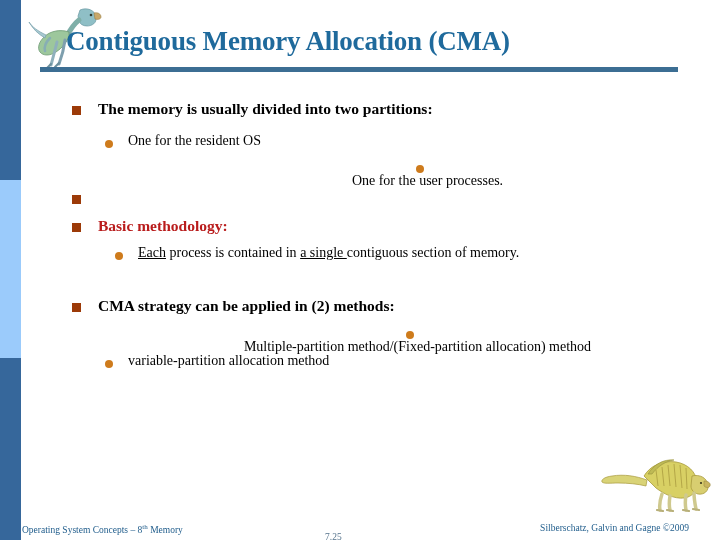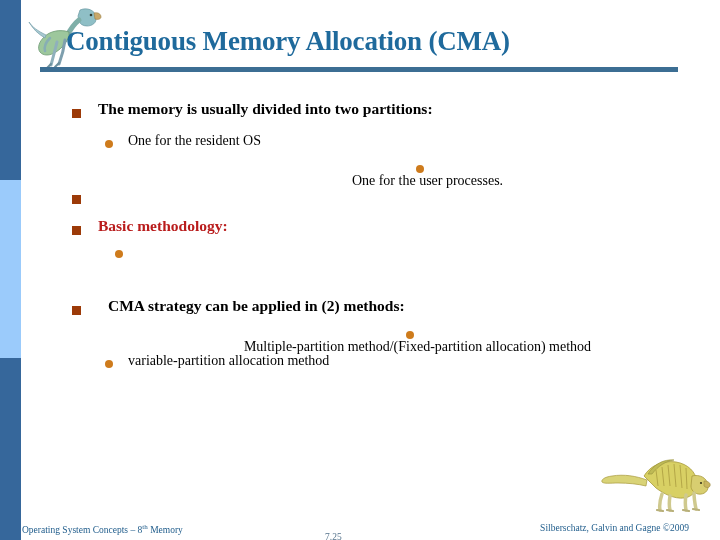--- a/index.html
+++ b/index.html
@@ -60,21 +60,21 @@
     left: 0;
     top: 92px;
     width: 720px;
     height: 400px;
   }
   .lvl1 {
     position: absolute;
     left: 72px;
     width: 630px;
     display: flex;
-    align-items: flex-end;
+    align-items: flex-start;
   }
   .lvl1 .marker {
     width: 9px;
     height: 9px;
     background: #9C3A08;
     flex: 0 0 auto;
     margin-top: 6px;
   }
   .lvl1 .txt {
     margin-left: 17px;
@@ -111,21 +111,21 @@
   .green-pure { color: #118011; }
   .u { text-decoration: underline; }
 
   
   #b1      { top: 8px;   }
   #b1s1    { left: 105px; top: 41px; }
   #b1s2    { left: 115px; top: 68px; flex-direction: column; }
   #b2      { top: 97px;  }
   #b3      { top: 125px; }
   #b3s1    { left: 115px; top: 153px; }
-  #b4      { top: 205px; gap: 10px; }
+  #b4      { top: 205px; }
   #b4s1    { left: 105px; top: 234px; flex-direction: column; }
   #b4s2    { left: 105px; top: 261px; }
 
   
   .footer-logo {
     position: absolute;
     right: 8px;
     bottom: 28px;
     width: 112px;
     height: 62px;
@@ -204,20 +204,21 @@
       <span class="marker"></span>
     </div>
 
     <div class="lvl1" id="b3">
       <span class="marker"></span>
       <span class="txt"><span class="green-teal">Basic methodology</span><span class="green-teal">:</span></span>
     </div>
 
     <div class="lvl2" id="b3s1">
       <span class="marker"></span>
+      <span class="txt"><span class="u">Each</span><span> process is contained in </span><span class="u">a single </span><span>contiguous section of memory.</span></span>
     </div>
 
     <div class="lvl1" id="b4">
       <span class="marker"></span>
       <span class="txt green-pure">CMA strategy can be applied in (2) methods:</span>
     </div>
 
     <div class="lvl2" id="b4s1">
       <span class="marker"></span>
       <span class="txt">Multiple-partition method/(Fixed-partition allocation) method</span>

